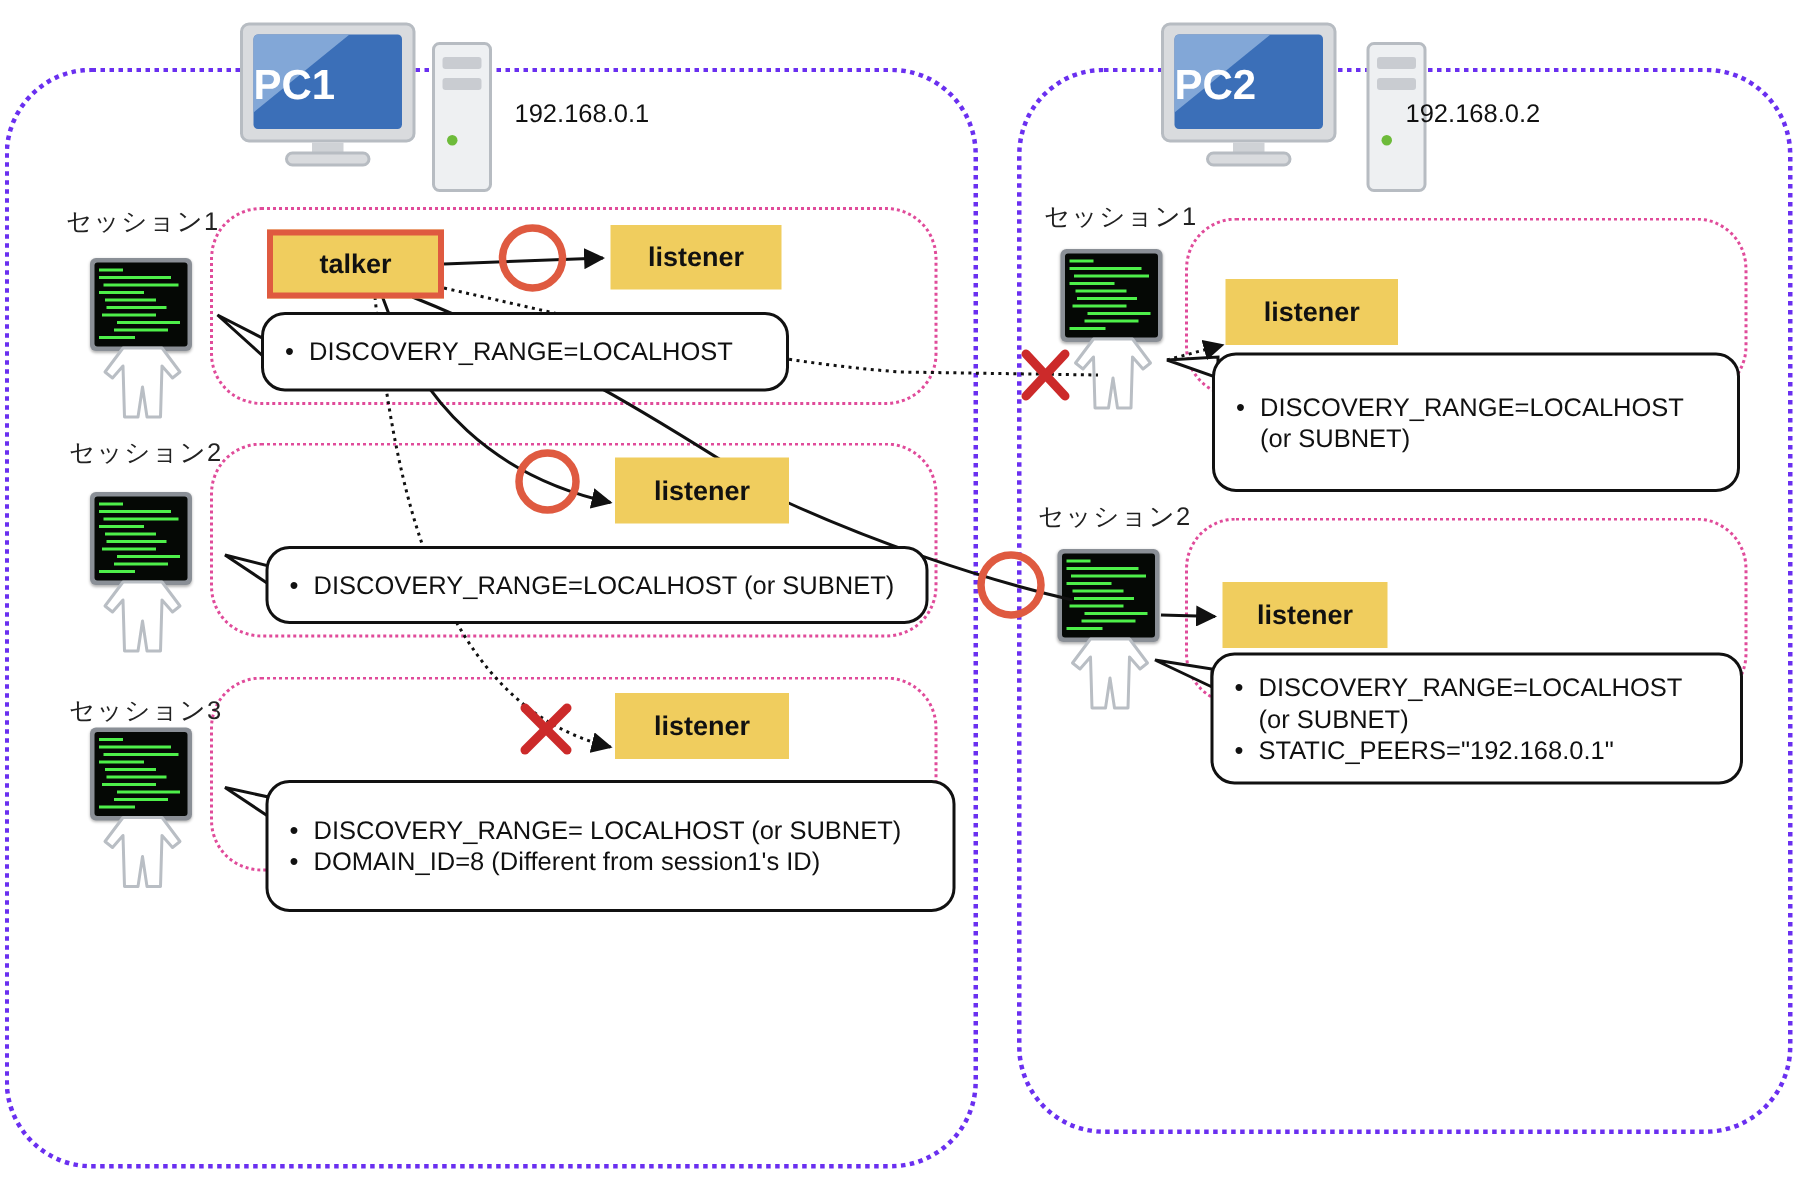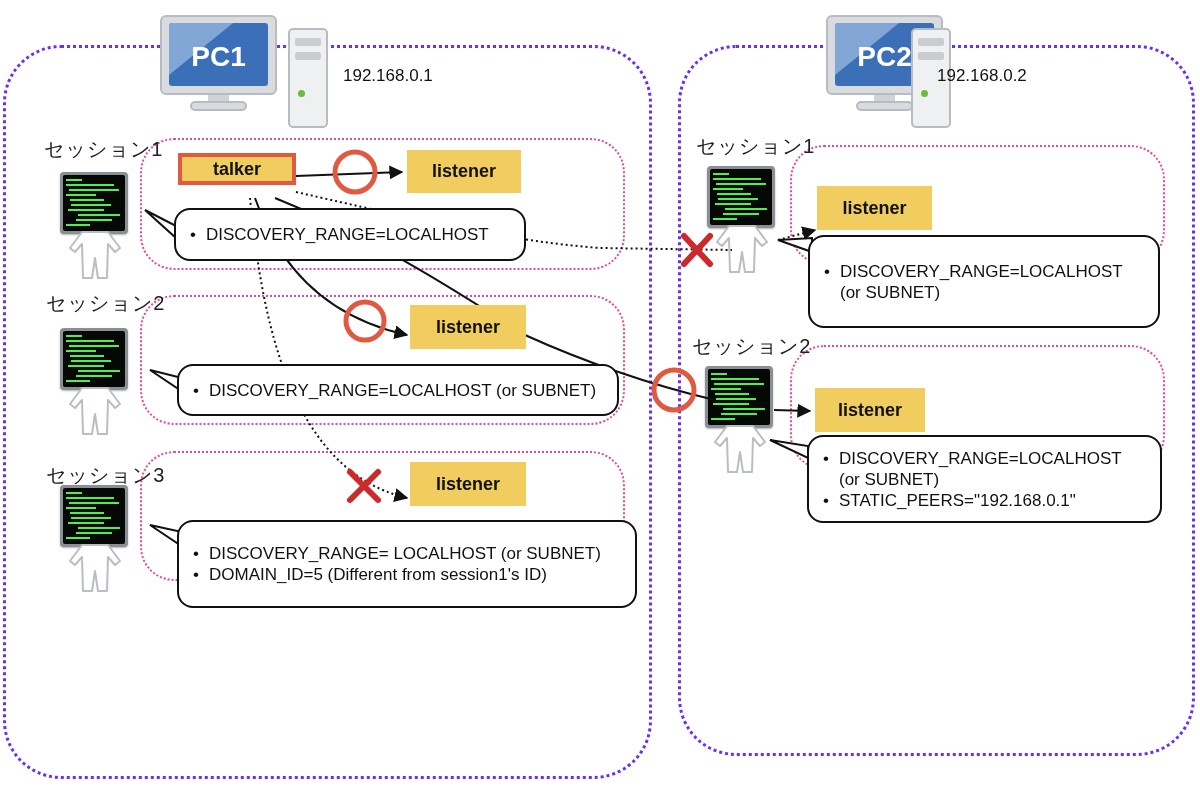--- a/index.html
+++ b/index.html
@@ -8,31 +8,31 @@
   svg#links { position:absolute; left:0; top:0; width:1200px; height:788px; pointer-events:none; }
   .pc-frame { position:absolute; border:3px dotted #6a2ff0; border-radius:58px; box-sizing:border-box; }
   .session-frame { position:absolute; border:2px dotted #e04b9a; border-radius:34px; box-sizing:border-box; }
   .monitor { position:absolute; width:117px; height:98px; }
   .monitor .screen { position:absolute; left:0; top:0; width:117px; height:80px; background:#d9dbde;
                      border:2px solid #b7bcc2; border-radius:6px; box-sizing:border-box; }
   .monitor .screen .inner { position:absolute; left:7px; top:6px; right:7px; bottom:7px; background:#3b6fb8;
                      border-radius:3px; overflow:hidden; }
   .monitor .screen .inner .glare { position:absolute; left:0; top:0; width:0; height:0;
                      border-top:52px solid #8fb1dc; border-right:64px solid transparent; opacity:0.85; }
-  .monitor .screen .inner .label { position:absolute; left:0; right:0; top:18px; text-align:center;
+  .monitor .screen .inner .label { position:absolute; left:0; right:0; top:18px; text-align:left;
                      color:#fff; font-weight:bold; font-size:28px; }
   .monitor .neck { position:absolute; left:48px; top:80px; width:21px; height:8px; background:#cfd2d6; }
   .monitor .base { position:absolute; left:30px; top:86px; width:57px; height:10px; background:#d9dbde;
                      border:2px solid #b7bcc2; border-radius:8px; box-sizing:border-box; }
   .tower { position:absolute; width:40px; height:100px; background:#eef0f2; border:2px solid #b7bcc2;
            border-radius:5px; box-sizing:border-box; }
   .tower .slot { position:absolute; left:5px; right:5px; height:8px; background:#c9ccd1; border-radius:2px; }
   .tower .led { position:absolute; left:8px; top:60px; width:7px; height:7px; border-radius:50%; background:#6dbb3a; }
   .ip { position:absolute; font-size:17px; color:#111; }
-  .session-label { position:absolute; font-size:20px; color:#222; letter-spacing:1px; }
+  .session-label { position:absolute; font-size:17px; color:#222; letter-spacing:1px; }
   .terminal-user { position:absolute; width:70px; height:108px; }
   .terminal-user .term { position:absolute; left:0; top:0; width:68px; height:62px; background:#8a8f96;
            border-radius:4px; padding:3px; box-sizing:border-box; box-shadow:0 1px 2px rgba(0,0,0,0.3); }
   .terminal-user .term .crt { width:100%; height:100%; background:#050805; border-radius:2px; position:relative; overflow:hidden; }
   .terminal-user .term .crt i { position:absolute; height:2px; background:#4ef04a; left:4px; display:block; }
   .terminal-user .body { position:absolute; left:0; top:58px; width:70px; height:50px; }
   .node { position:absolute; background:#f0cd5e; display:flex; align-items:center; justify-content:center;
           font-weight:bold; font-size:18px; color:#111; box-sizing:border-box; }
   .node.talker { border:4px solid #df5a40; }
   .callout { position:absolute; background:#fff; border:2px solid #111; border-radius:16px; box-sizing:border-box;
@@ -63,21 +63,21 @@
   <div class="neck"></div>
     <div class="base"></div>
 </div>
 <div class="tower" style="left:288px; top:28px;">
   <div class="slot" style="top:8px;"></div>
     <div class="slot" style="top:22px;"></div>
     <div class="led"></div>
 </div>
 <div class="ip" style="left:343px; top:66px;">192.168.0.1</div>
 
-<div class="monitor" style="left:826px; top:15px;">
+<div class="monitor" style="left:774px; top:15px;">
   <div class="screen">
       <div class="inner">
         <div class="glare"></div>
     <div class="label">PC2</div>
       </div>
     </div>
   <div class="neck"></div>
     <div class="base"></div>
 </div>
 <div class="tower" style="left:911px; top:28px;">
@@ -221,21 +221,21 @@
   <g stroke="#cc2a2a" stroke-width="6" stroke-linecap="round">
     <line x1="350" y1="472" x2="378" y2="500"></line>
       <line x1="378" y1="472" x2="350" y2="500"></line>
   </g>
   <g stroke="#cc2a2a" stroke-width="6" stroke-linecap="round">
     <line x1="684" y1="236" x2="710" y2="264"></line>
       <line x1="710" y1="236" x2="684" y2="264"></line>
   </g>
 </svg>
 
-<div class="node talker" style="left:178px; top:153px; width:118px; height:32px;">talker</div>
+<div class="node talker" style="left:178px; top:153px; width:118px; height:46px;">talker</div>
 <div class="node" style="left:407px; top:150px; width:114px; height:43px;">listener</div>
 <div class="node" style="left:410px; top:305px; width:116px; height:44px;">listener</div>
 <div class="node" style="left:410px; top:462px; width:116px; height:44px;">listener</div>
 <div class="node" style="left:817px; top:186px; width:115px; height:44px;">listener</div>
 <div class="node" style="left:815px; top:388px; width:110px; height:44px;">listener</div>
 
 <div class="callout" style="left:174px; top:208px; width:352px; height:53px;">
   <div class="line">
       <span class="bullet">•</span>
       <span>DISCOVERY_RANGE=LOCALHOST</span>
@@ -247,21 +247,21 @@
       <span>DISCOVERY_RANGE=LOCALHOST (or SUBNET)</span>
     </div>
 </div>
 <div class="callout" style="left:177px; top:520px; width:460px; height:88px;">
   <div class="line">
       <span class="bullet">•</span>
       <span>DISCOVERY_RANGE= LOCALHOST (or SUBNET)</span>
     </div>
   <div class="line">
       <span class="bullet">•</span>
-      <span>DOMAIN_ID=5 (Different from session1's ID)</span>
+      <span>DOMAIN_ID=8 (Different from session1's ID)</span>
     </div>
 </div>
 <div class="callout" style="left:808px; top:235px; width:352px; height:93px;">
   <div class="line">
       <span class="bullet">•</span>
       <span>DISCOVERY_RANGE=LOCALHOST</span>
     </div>
   <div class="line cont">
       <span>(or SUBNET)</span>
     </div>

